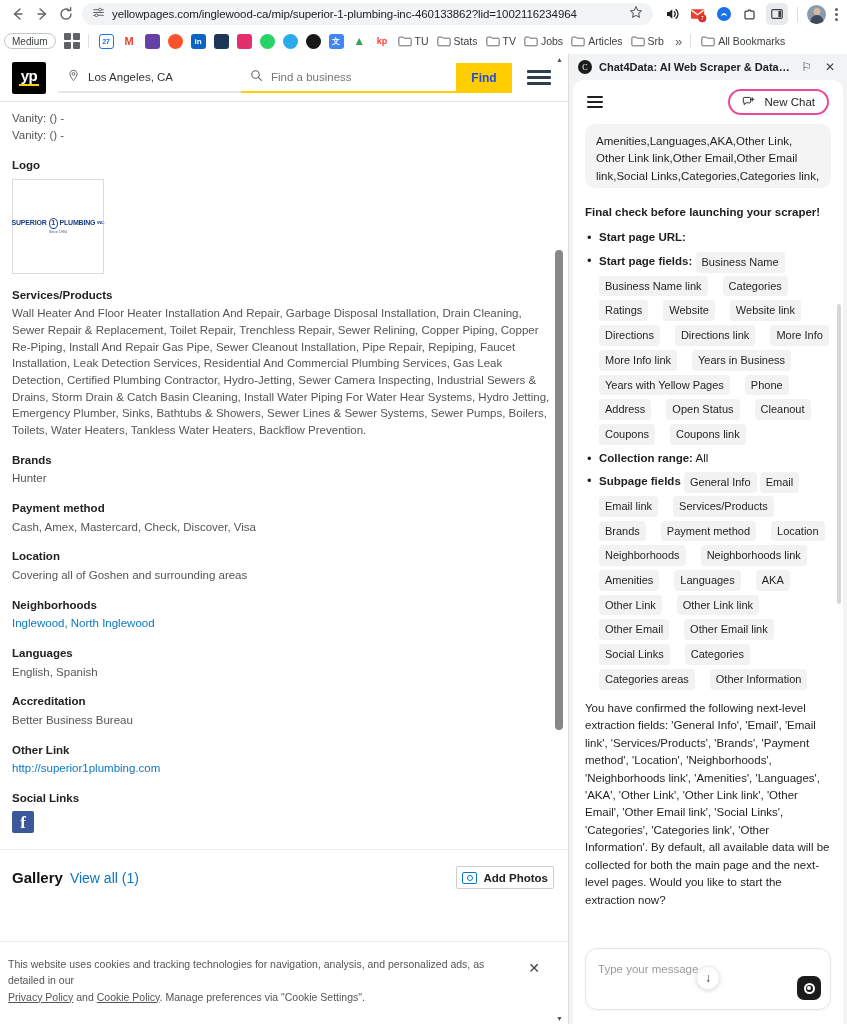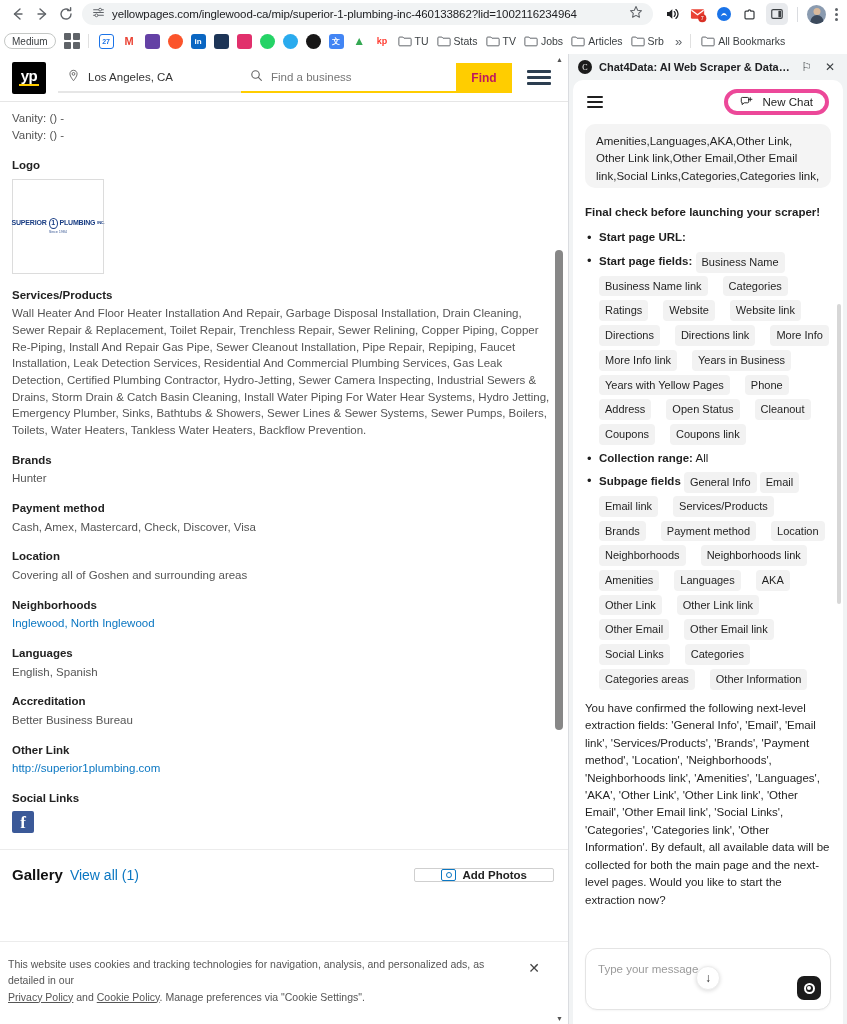--- a/index.html
+++ b/index.html
@@ -89,21 +89,21 @@
     border-bottom:2px solid #ffcd00; padding:0 9px; flex:1 1 auto; min-width:0;
   }
   .sfield.loc { border-bottom:2px solid #e6e6e6; flex:0 0 183px; }
   .sfield input {
     border:0; outline:0; font-size:11.5px; font-family:inherit; width:100%;
     color:#333; background:transparent;
   }
   .sfield input::placeholder { color:#767676; }
   .find-btn {
     background:#ffcd00; border:0; height:30px; width:56px; font-size:12px; font-weight:bold;
-    color:#be185d; cursor:pointer; font-family:inherit; flex:0 0 auto;
+    color:#1d4ed8; cursor:pointer; font-family:inherit; flex:0 0 auto;
   }
   .burger { width:34px; display:flex; flex-direction:column; gap:3.5px; align-items:center;
             margin-left:10px; flex:0 0 auto;}
   .burger i { width:24px; height:2.5px; background:#2c3e50; border-radius:1px; display:block;}
 
   .yp-content {
     padding: 8px 12px 0 12px; font-size:11.5px; color:#444; line-height:1.45;
     height: calc(100% - 48px); overflow:hidden; position:relative;
   }
   .vanity { color:#555; font-size:11.5px; line-height:17px; }
@@ -129,21 +129,21 @@
             display:flex; align-items:flex-end; justify-content:center; }
   .fb-ico span { color:#fff; font-weight:bold; font-size:17px; font-family:"Liberation Serif",serif; line-height:20px;}
 
   .gallery-band { position:absolute; left:0; right:0; top:795px; height:56px;
                   border-top:1px solid #ececec; background:#fff; }
   .gallery-row { display:flex; align-items:center; padding:16px 14px 0 12px; }
   .gallery-row h2 { font-size:15px; color:#111; font-weight:bold; }
   .gallery-row .viewall { font-size:14px; color:#0b77c2; margin-left:7px; text-decoration:none;}
   .add-photos {
     margin-left:auto; border:1px solid #cfcfcf; background:#fff; border-radius:2px;
-    height:14px; padding:0 26px; display:flex; align-items:center; gap:6px; cursor:pointer;
+    height:23px; padding:0 5px; display:flex; align-items:center; gap:6px; cursor:pointer;
     font-size:11.5px; font-weight:bold; color:#222; font-family:inherit;
   }
   .cam { width:15px; height:12px; border:1.6px solid #0b77c2; border-radius:2px;
          display:flex; align-items:center; justify-content:center;}
   .cam i { width:6px;height:6px;border:1.4px solid #0b77c2;border-radius:50%; display:block;}
 
   .cookie-bar {
     position:absolute; left:0; right:0; bottom:0; top:887px; background:#fff;
     border-top:1px solid #ececec; padding:14px 16px 0 8px; font-size:10.5px;
     color:#555; line-height:1.55;
@@ -170,21 +170,21 @@
   .panel-title .ttl { font-size:11px; font-weight:bold; color:#202124; flex:1 1 auto;
                       white-space:nowrap; overflow:hidden; text-overflow:ellipsis;}
   .panel-title .pin, .panel-title .cls { color:#3c4043; font-size:12px; cursor:pointer; padding:0 3px;}
 
   .panel-body { flex:1 1 auto; background:#fff; border-radius:10px 10px 0 0; margin:0 4px 0 4px;
                 display:flex; flex-direction:column; overflow:hidden; position:relative; }
   .panel-top { height:44px; display:flex; align-items:center; padding:0 14px; flex:0 0 auto;}
   .ham { display:flex; flex-direction:column; gap:3.5px; cursor:pointer;}
   .ham i { width:16px; height:1.8px; background:#1f1f1f; display:block; border-radius:1px;}
   .new-chat {
-    margin-left:auto; border:4px solid #ec4899; background:#fff; border-radius:16px;
+    margin-left:auto; border:2px solid #ec4899; background:#fff; border-radius:16px;
     height:26px; padding:0 12px; display:flex; align-items:center; gap:10px;
     font-size:11.5px; color:#1f1f1f; cursor:pointer; font-family:inherit;
   }
   .chat-scroll { flex:1 1 auto; overflow:hidden; padding:0 12px; position:relative; font-size:11.5px;
                  color:#1f1f1f; line-height:1.52;}
   .bubble-grey { background:#f4f4f4; border-radius:10px; padding:9px 11px; color:#1f1f1f; }
   .bubble-clip { max-height:64px; overflow:hidden; }
   .msg { margin-bottom:12px; }
   .msg-strong { font-weight:bold; font-size:11.5px; color:#1f1f1f; }
   ul.cfg { list-style:none; margin-top:8px; }

